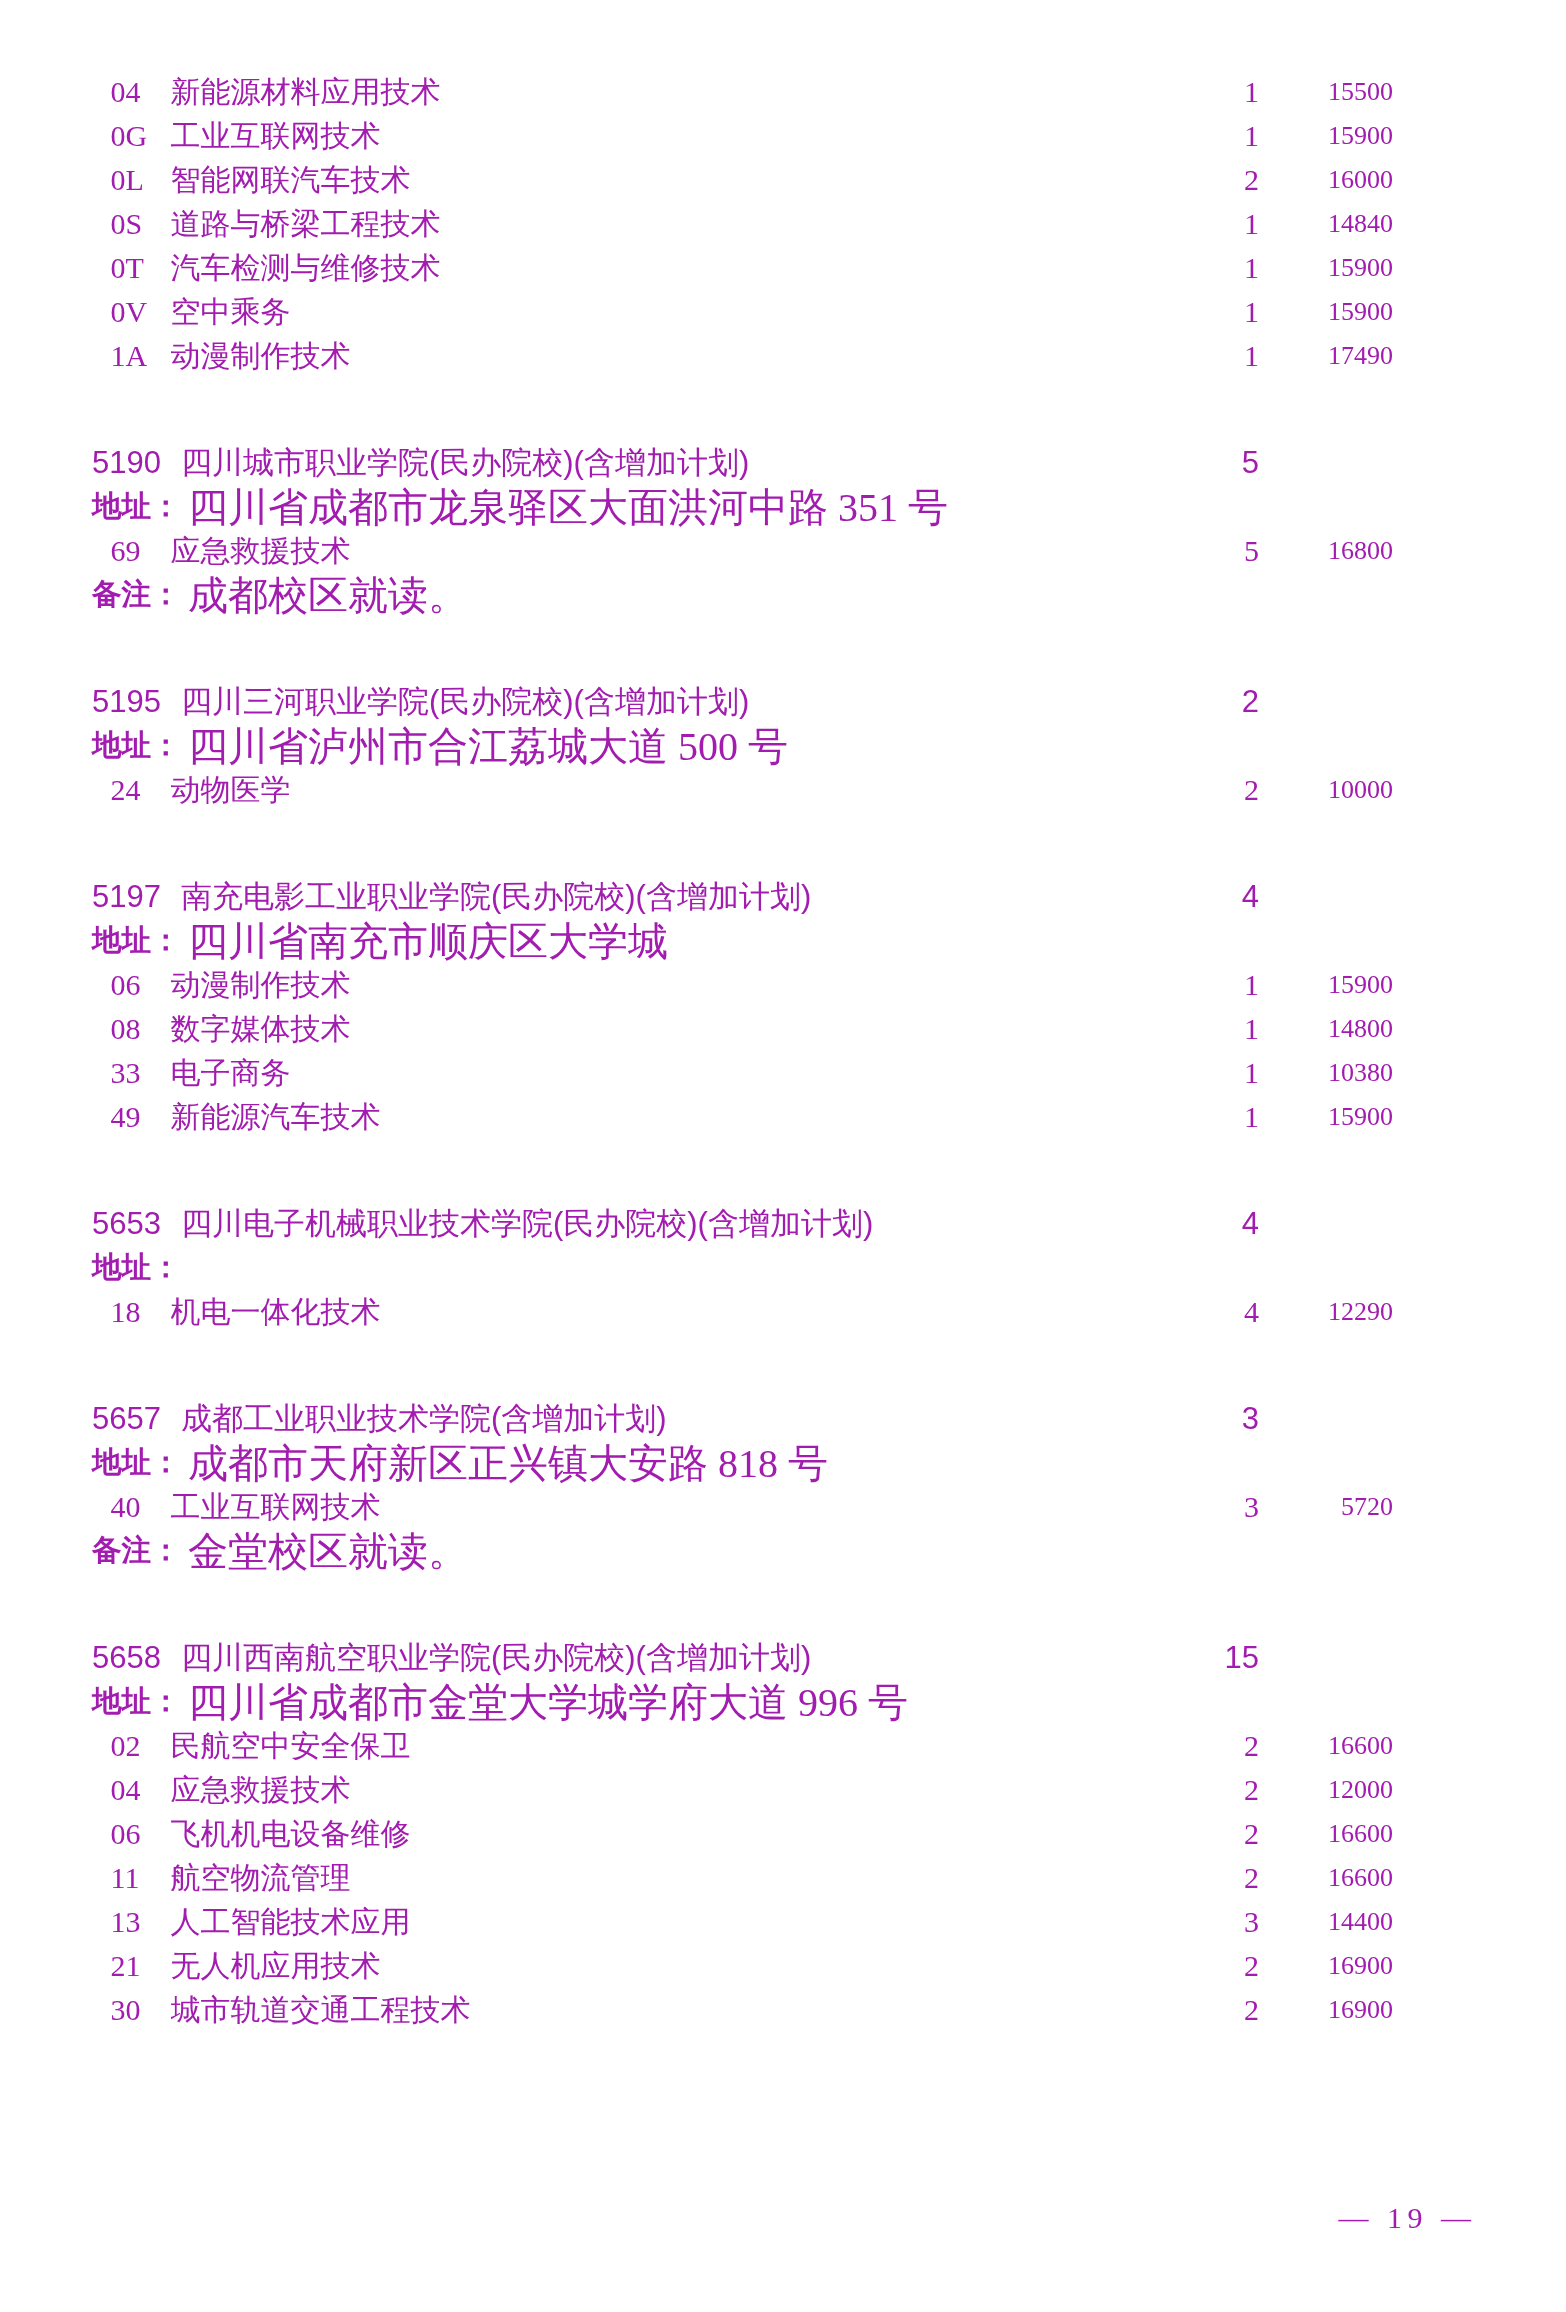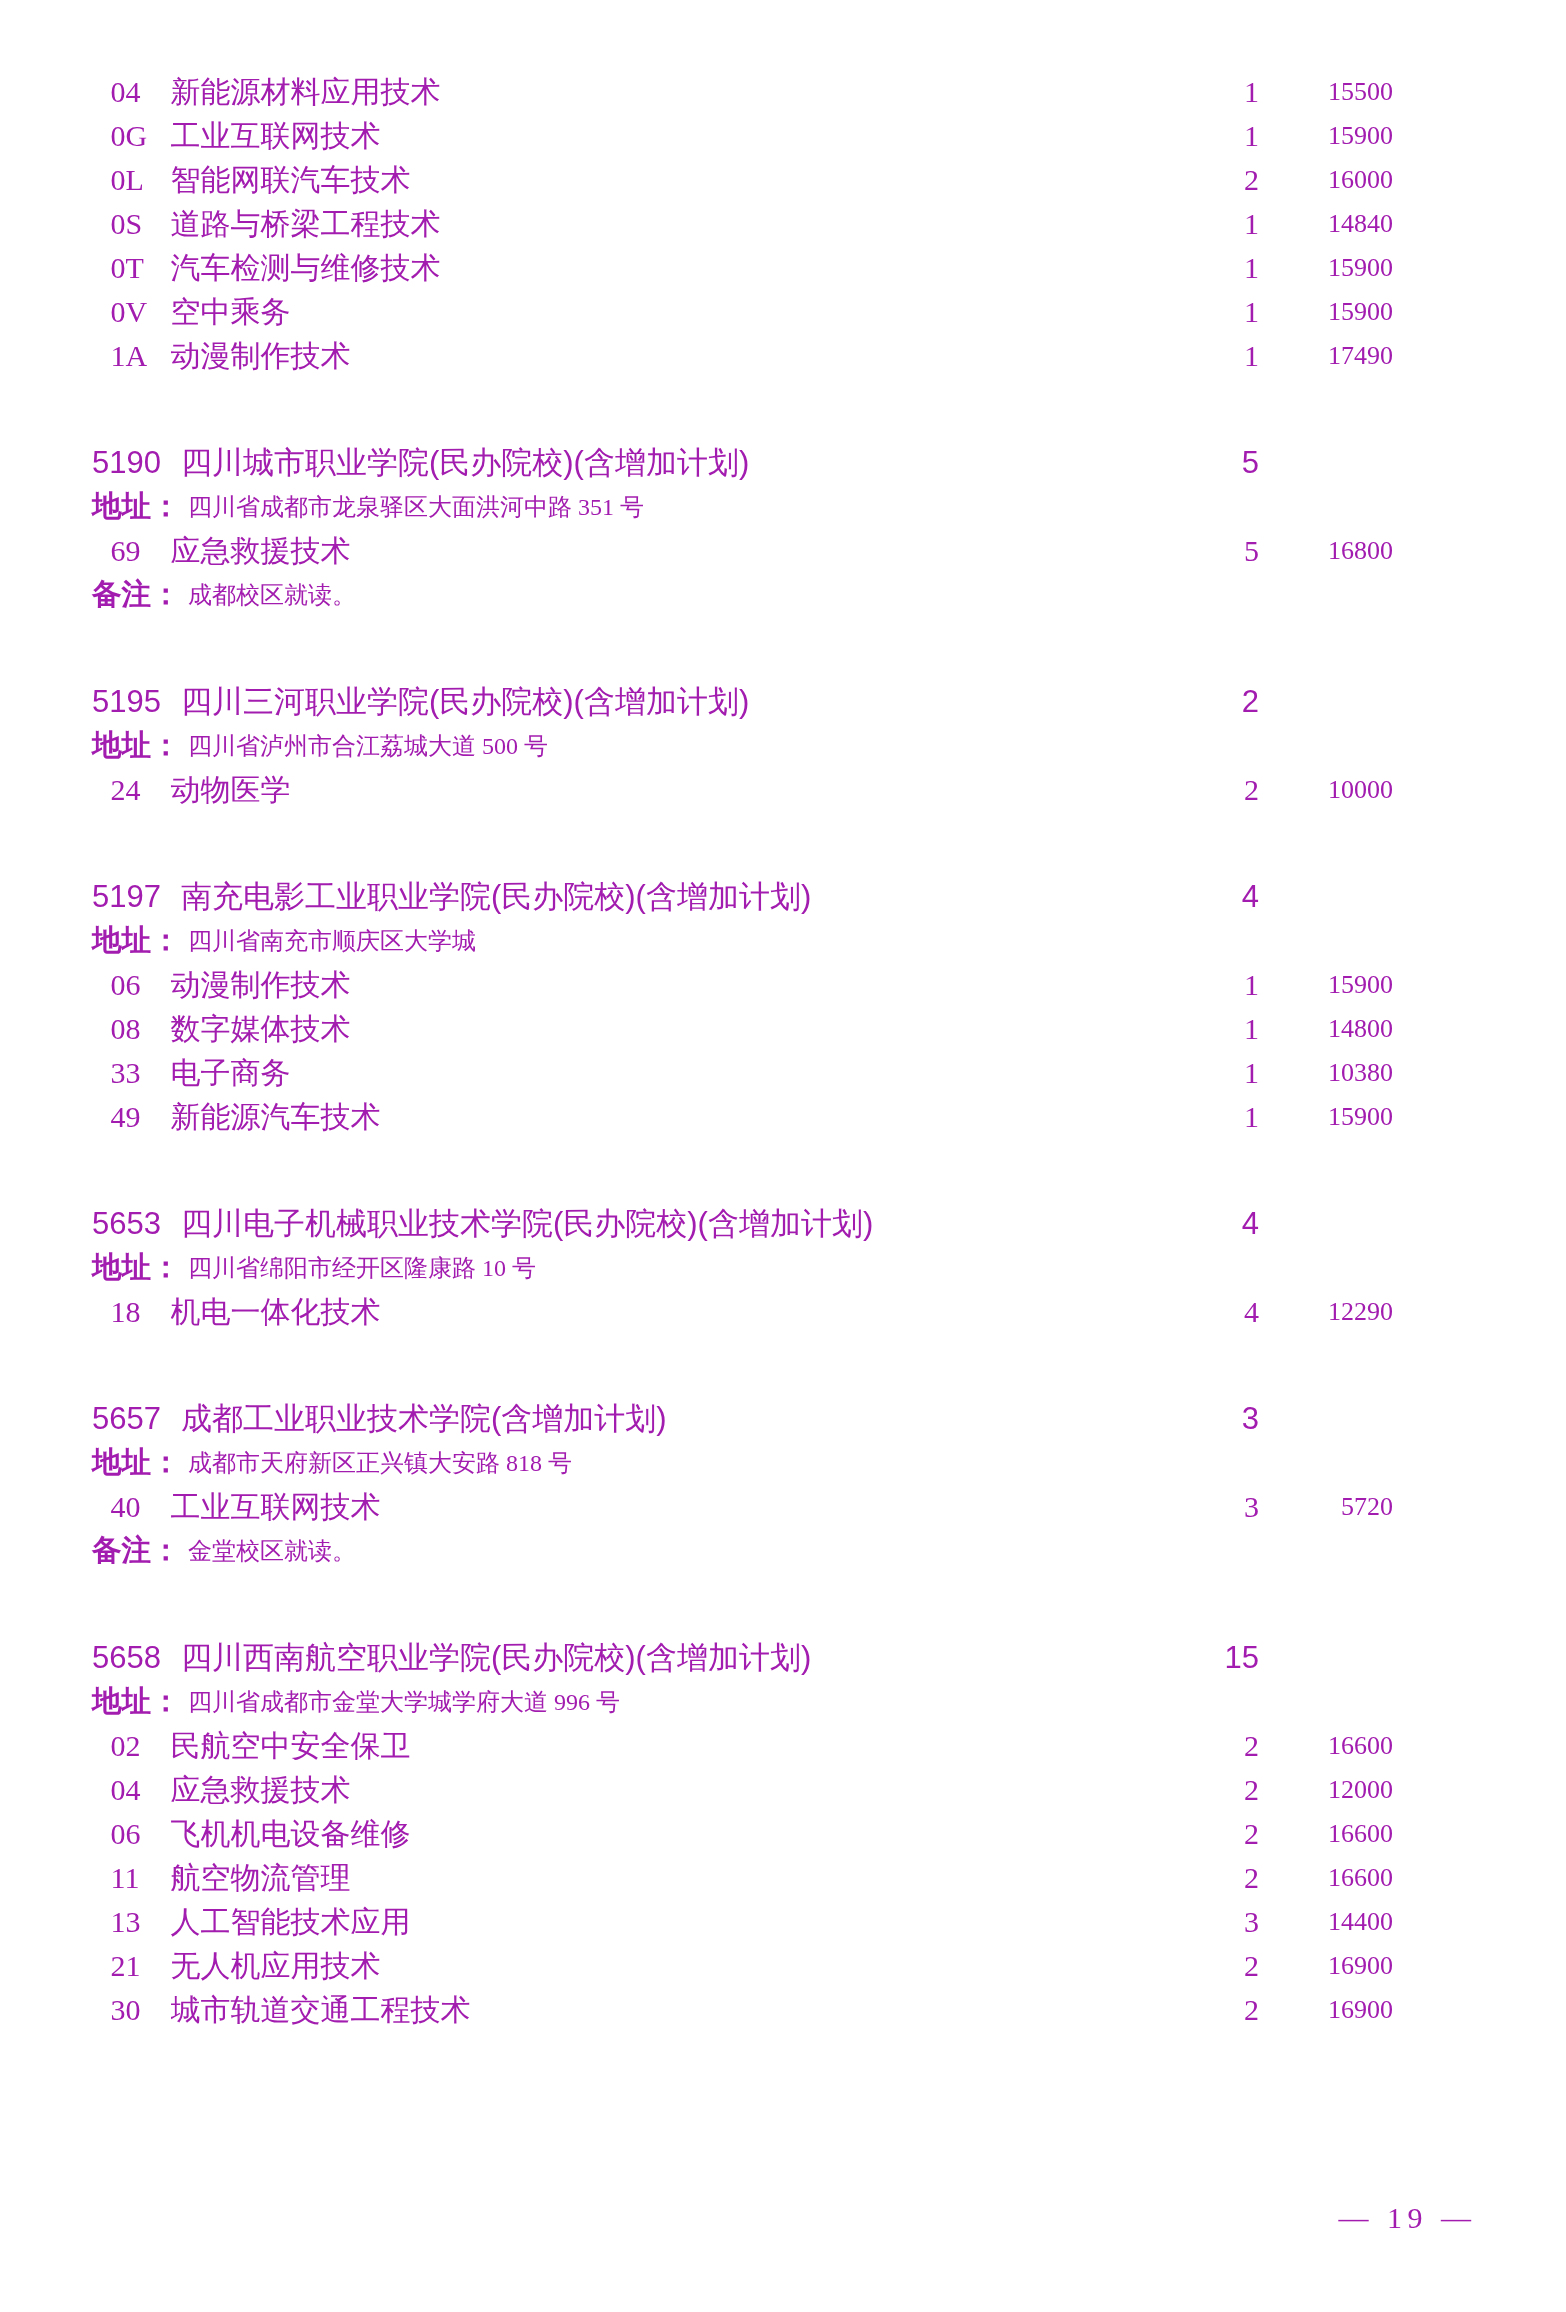--- a/index.html
+++ b/index.html
@@ -87,21 +87,21 @@
   .lbl{
     flex:0 0 auto;
     font-family:"Liberation Sans", sans-serif;
     font-weight:700;
     font-size:29.5px;
     white-space:nowrap;
   }
   .lbl-text{
     flex:1 1 auto;
     margin-left:7.4px;
-    font-size:24px;
+    font-size:40px;
     font-family:"Liberation Serif", serif;
     white-space:nowrap;
     overflow:hidden;
   }
   .page-number{
     position:absolute;
     left:1292px;
     top:2201px;
     width:231px;
     text-align:center;
@@ -241,21 +241,20 @@
 
     <div>
       <div class="row sec-header">
         <span class="s-code">5653</span>
         <span class="s-name">四川电子机械职业技术学院(民办院校)(含增加计划)</span>
         <span class="s-count">4</span>
         <span class="spacer-fee"></span>
       </div>
       <div class="row">
         <span class="lbl">地址：</span>
-        <span class="lbl-text">四川省绵阳市经开区隆康路 10 号</span>
       </div>
       <div class="row">
         <span class="m-code">18</span>
         <span class="m-name">机电一体化技术</span>
         <span class="m-count">4</span>
         <span class="m-fee">12290</span>
       </div>
     </div>
 
     <div>

